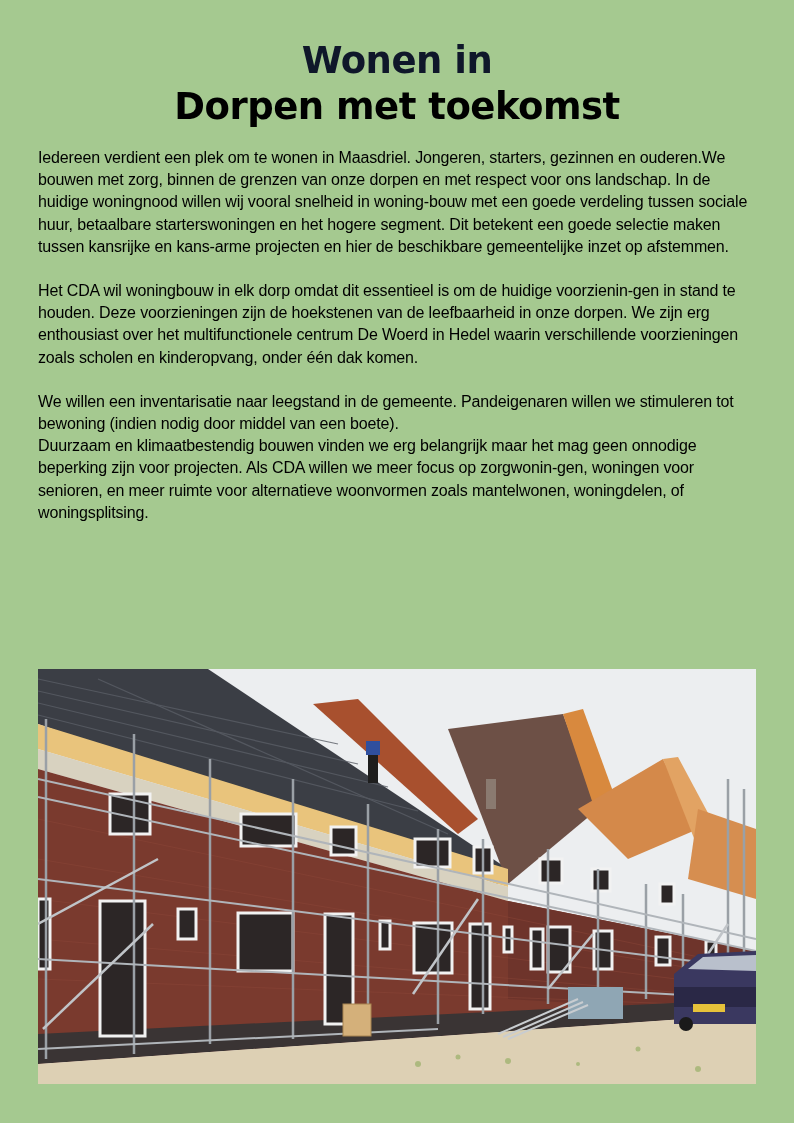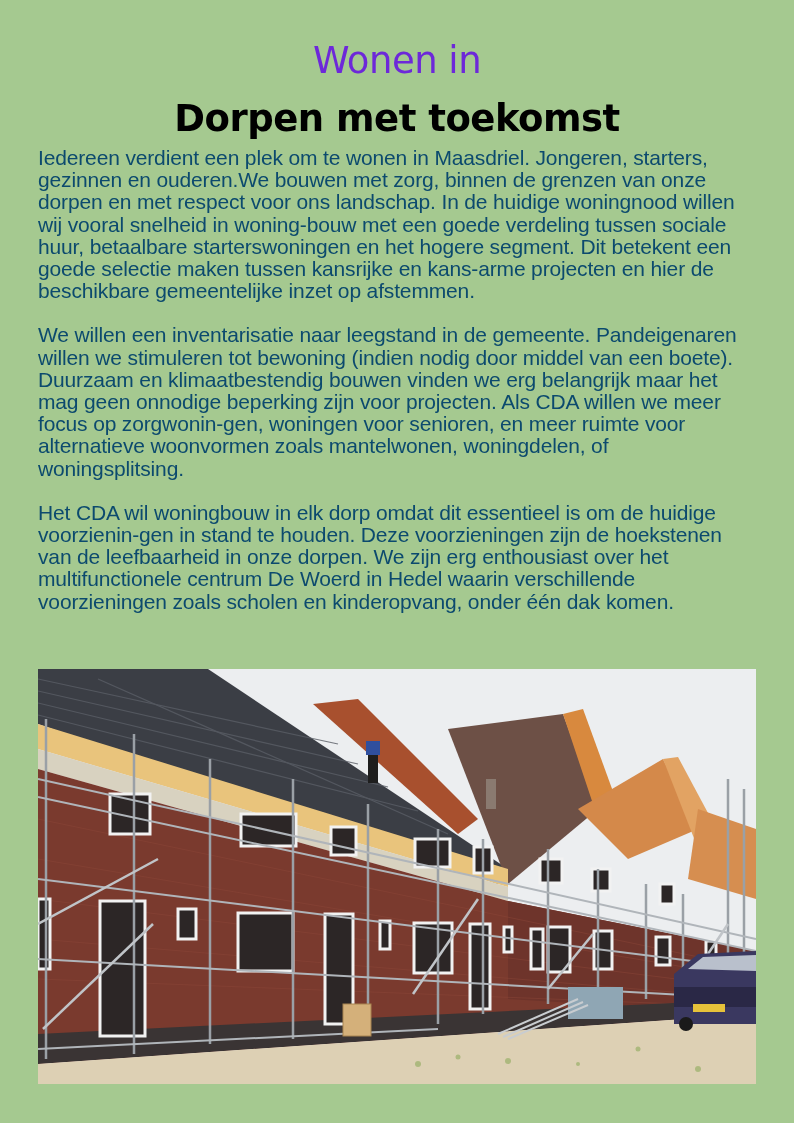--- a/index.html
+++ b/index.html
@@ -5,54 +5,54 @@
     html, body { margin: 0; padding: 0; }
     body {
       width: 794px; height: 1123px; overflow: hidden;
       background: #a5c990;
       font-family: "Liberation Sans", sans-serif;
       position: relative;
     }
     .title-block { position: absolute; left: 0; top: 38px; width: 794px; text-align: center; }
     .title-line1 {
       font-family: "DejaVu Sans", sans-serif;
-      font-weight: normal; color: #6d28d9;
+      font-weight: bold; color: #0f172a;
       font-size: 37px; line-height: 46px; letter-spacing: -0.5px;
     }
     .title-line2 {
       font-family: "DejaVu Sans", sans-serif;
       font-weight: bold; color: #000000;
       font-size: 37px; line-height: 46px; letter-spacing: -0.5px;
-      margin-top: 12px;
+      margin-top: 0px;
     }
     .body-text {
       position: absolute; left: 38px; top: 147px; width: 720px;
-      color: #0c4a6e; font-size: 21px; line-height: 22.2px;
+      color: #000000; font-size: 16px; line-height: 22.2px;
       letter-spacing: -0.15px;
     }
     .body-text p { margin: 0 0 22px 0; white-space: pre-line; }
     .photo {
       position: absolute; left: 38px; top: 669px; width: 718px; height: 415px;
       overflow: hidden; background: #e9ecef;
     }
     .photo svg { display: block; }
   </style>
 </head>
 <body>
 
 <div class="title-block">
   <div class="title-line1">Wonen in</div>
   <div class="title-line2">Dorpen met toekomst</div>
 </div>
 
 <div class="body-text">
   <p>Iedereen verdient een plek om te wonen in Maasdriel. Jongeren, starters, gezinnen en ouderen.We bouwen met zorg, binnen de grenzen van onze dorpen en met respect voor ons landschap. In de huidige woningnood willen wij vooral snelheid in woning-bouw met een goede verdeling tussen sociale huur, betaalbare starterswoningen en het hogere segment. Dit betekent een goede selectie maken tussen kansrijke en kans-arme projecten en hier de beschikbare gemeentelijke inzet op afstemmen.</p>
+  <p>Het CDA wil woningbouw in elk dorp omdat dit essentieel is om de huidige voorzienin-gen in stand te houden. Deze voorzieningen zijn de hoekstenen van de leefbaarheid in onze dorpen. We zijn erg enthousiast over het multifunctionele centrum De Woerd in Hedel waarin verschillende voorzieningen zoals scholen en kinderopvang, onder één dak komen.</p>
   <p>We willen een inventarisatie naar leegstand in de gemeente. Pandeigenaren willen we stimuleren tot bewoning (indien nodig door middel van een boete).
 Duurzaam en klimaatbestendig bouwen vinden we erg belangrijk maar het mag geen onnodige beperking zijn voor projecten. Als CDA willen we meer focus op zorgwonin-gen, woningen voor senioren, en meer ruimte voor alternatieve woonvormen zoals mantelwonen, woningdelen, of woningsplitsing.</p>
-  <p>Het CDA wil woningbouw in elk dorp omdat dit essentieel is om de huidige voorzienin-gen in stand te houden. Deze voorzieningen zijn de hoekstenen van de leefbaarheid in onze dorpen. We zijn erg enthousiast over het multifunctionele centrum De Woerd in Hedel waarin verschillende voorzieningen zoals scholen en kinderopvang, onder één dak komen.</p>
 </div>
 
 <div class="photo">
   <svg width="718" height="415" viewBox="0 0 718 415" xmlns="http://www.w3.org/2000/svg">
 
     <rect x="0" y="0" width="718" height="415" fill="#eceef0"></rect>
 
     <polygon points="0,0 170,0 470,200 460,215 0,55" fill="#3b3e45"></polygon>
     <g stroke="#5a5e66" stroke-width="1.2" opacity="0.8">
       <line x1="0" y1="10" x2="300" y2="75"></line>

